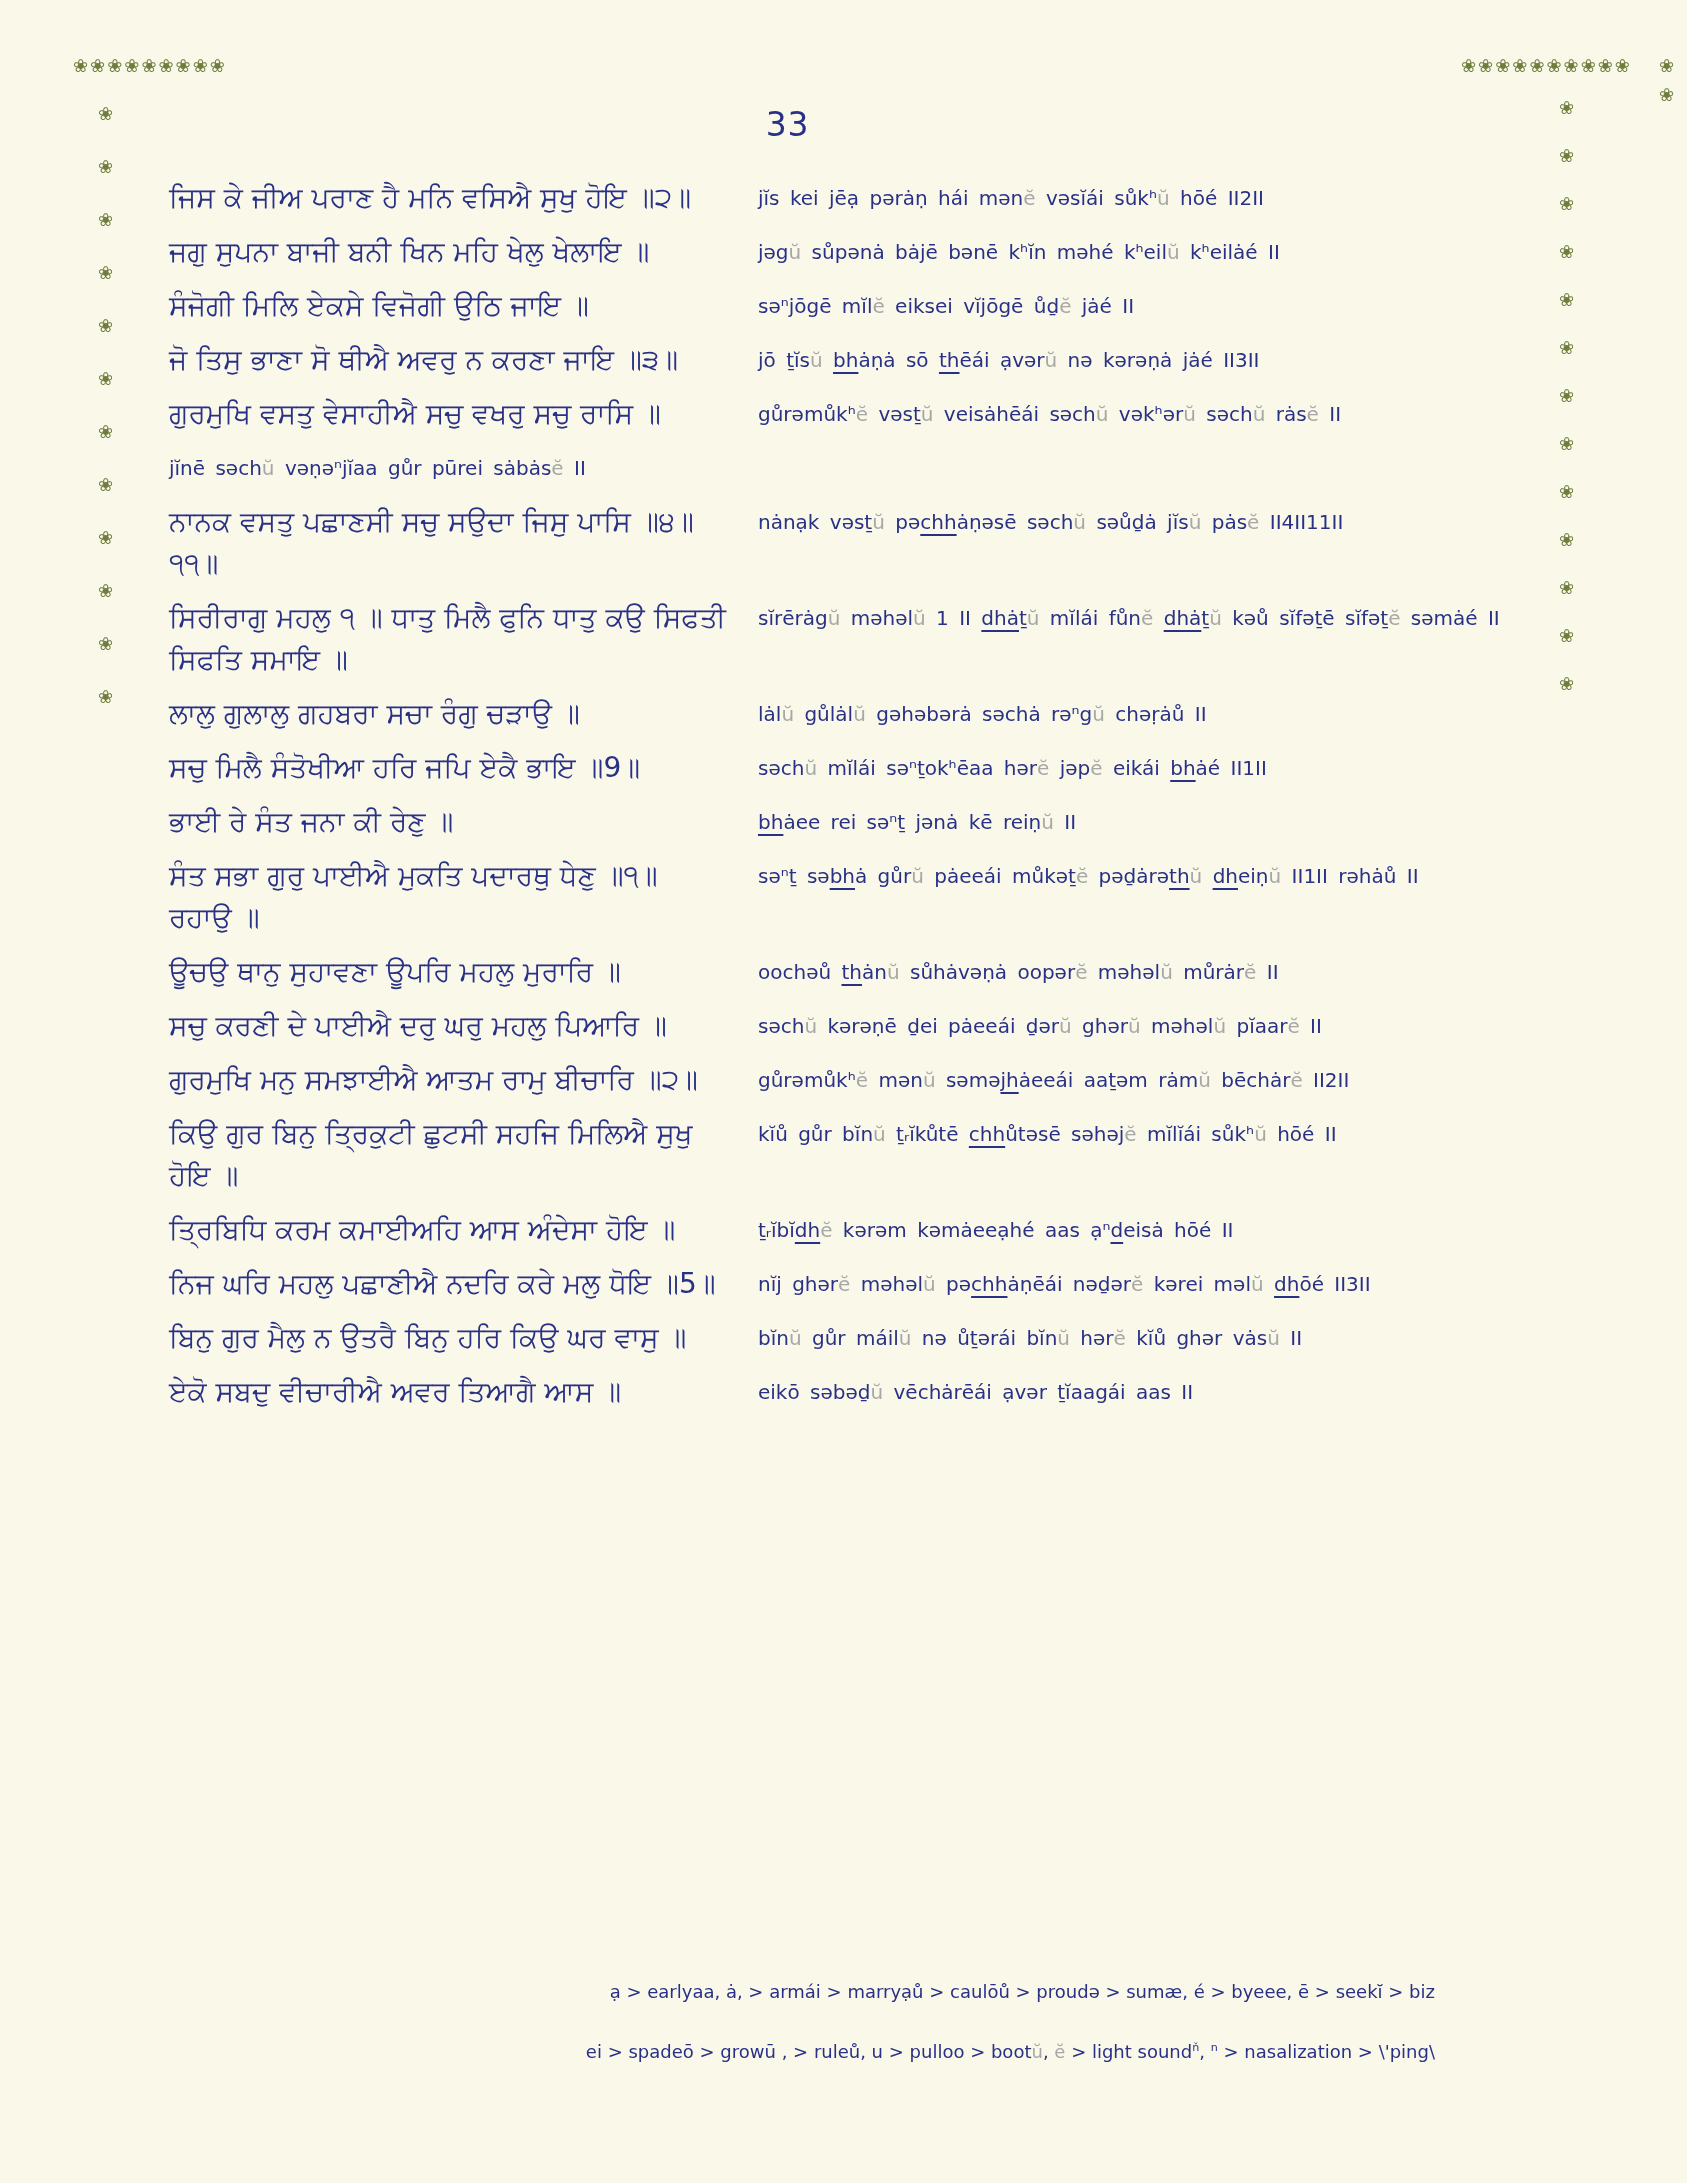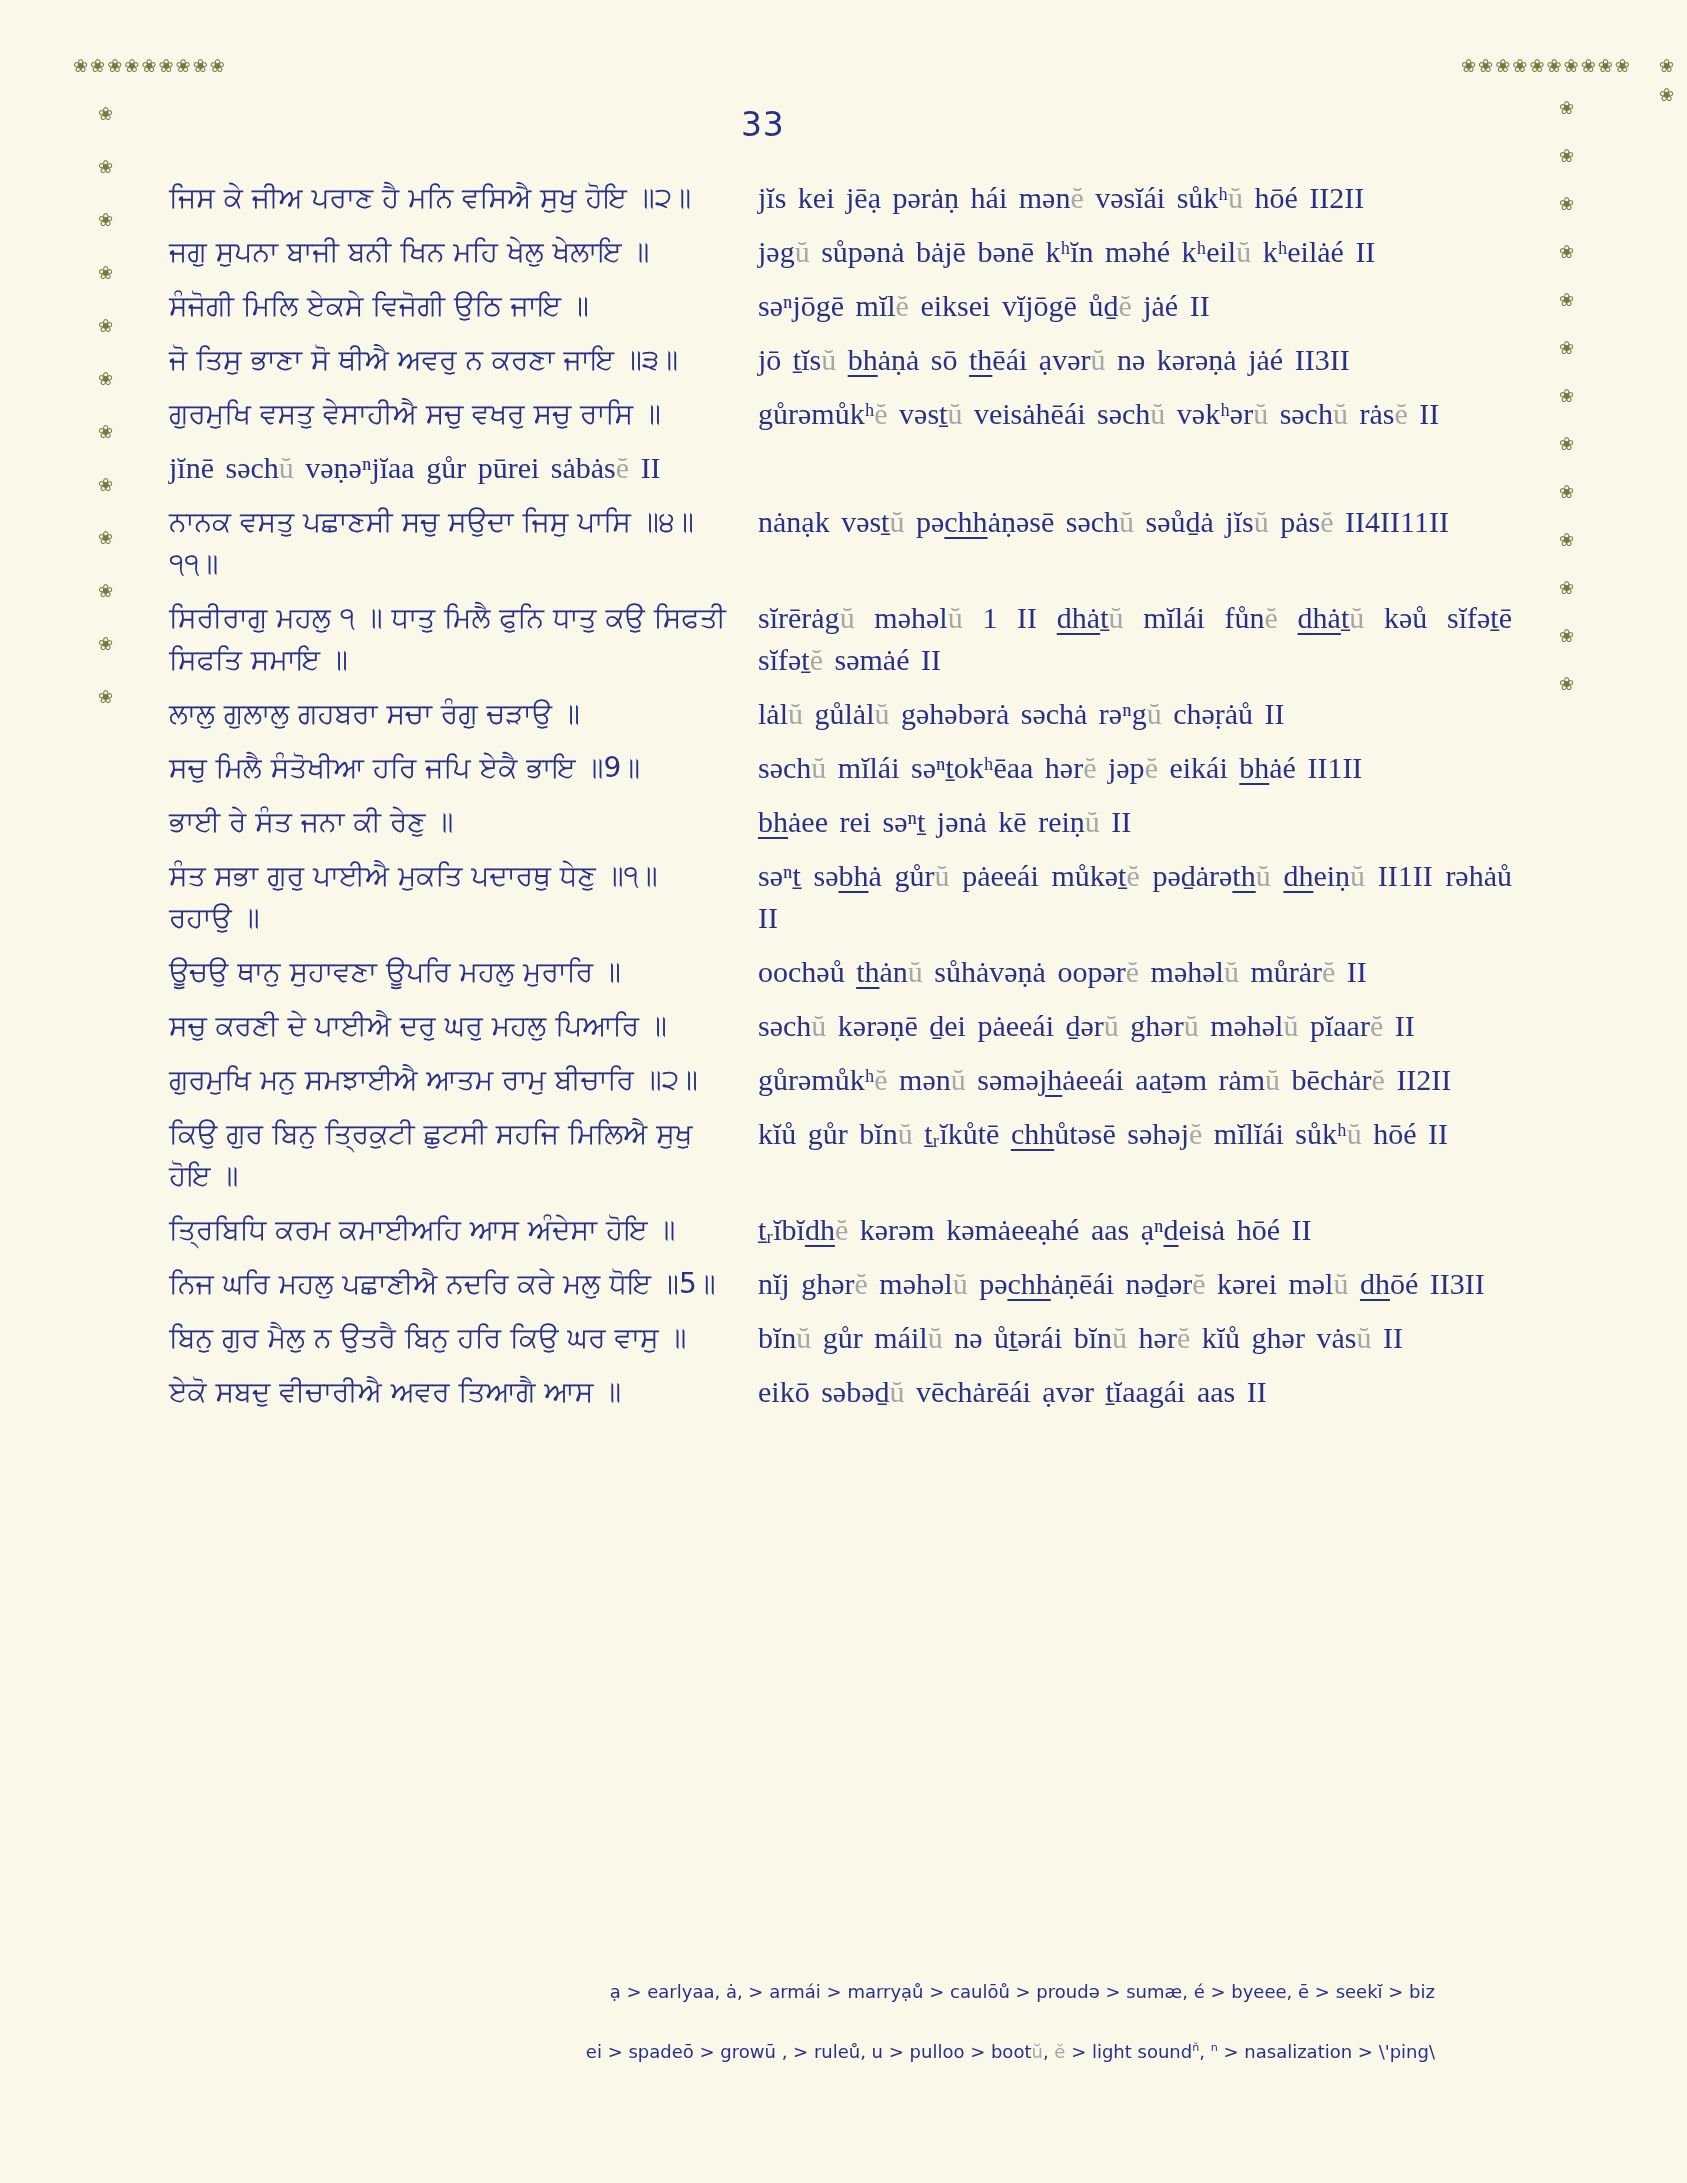--- a/index.html
+++ b/index.html
@@ -18,38 +18,37 @@
     font-family:"DejaVu Sans","Liberation Sans",sans-serif;
     color:var(--ink);
   }
   
   .orn{position:absolute;color:var(--orn);font-size:18px;line-height:1;user-select:none;}
   .orn-row span{display:inline-block;margin-right:2px;}
   .orn-col span{display:block;margin-bottom:0;}
   
   .page-number{
     position:absolute;left:741px;top:105px;width:93px;
-    font-size:33px;letter-spacing:0.7px;
+    font-size:33px;text-align:center;letter-spacing:0.7px;
   }
   
   .content{
     position:absolute;left:169px;top:177px;width:1343px;
   }
   .vrow{display:flex;gap:32px;margin-bottom:12px;}
   .gur{
     width:557px;flex:0 0 557px;
     font-size:28px;line-height:42px;
     text-align:left;
   }
   .tr{
     flex:1 1 auto;
-    font-size:30px;line-height:42px;
+    font-size:20px;line-height:42px;
     text-align:justify;text-align-last:left;
     word-spacing:4px;
-    font-family:Liberation Serif, serif;
   }
   .tr .light{color:var(--light);}
   .tr .ul, .legend .ul{text-decoration:underline;text-decoration-thickness:2px;text-underline-offset:4.6px;}
   .sup{vertical-align:super;font-size:0.62em;line-height:0;}
   
   .legend{
     position:absolute;left:238px;top:1981px;width:1197px;
     font-size:18px;line-height:1.2;
   }
   .legend-row{display:flex;justify-content:flex-end;margin-bottom:38px;}

